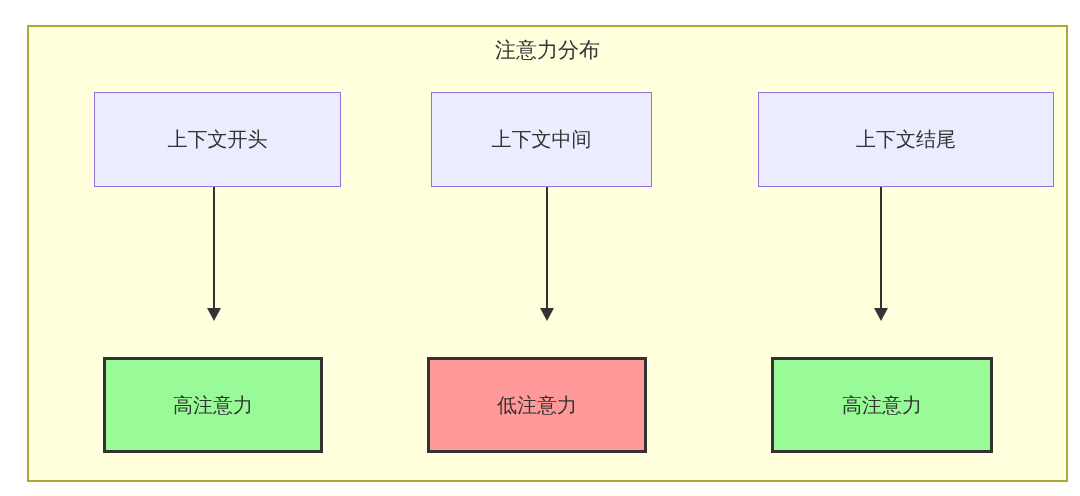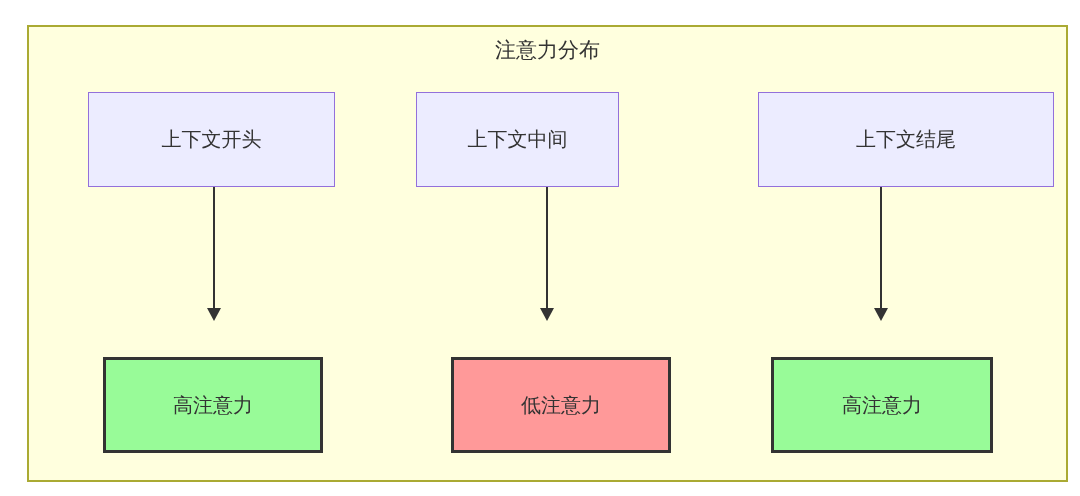--- a/index.html
+++ b/index.html
@@ -45,26 +45,26 @@
   }
   .node.target {
     border: 3px solid var(--node-border, #333333);
     height: 96px;
     top: 321px;
     margin-top: 36px;
   }
   .node.target.high { background: var(--high-fill, #98fb98); }
   .node.target.low  { background: var(--low-fill, #ff9999); }
 
-  .src-1 { left: 88px;  width: 247px; }
-  .src-2 { left: 416px; width: 203px; }
+  .src-1 { left: 94px;  width: 247px; }
+  .src-2 { left: 431px; width: 221px; }
   .src-3 { left: 758px; width: 296px; }
 
   .tgt-1 { left: 103px; width: 220px; }
-  .tgt-2 { left: 451px; width: 220px; }
+  .tgt-2 { left: 427px; width: 220px; }
   .tgt-3 { left: 771px; width: 222px; }
 
   .arrow {
     position: absolute;
     top: 187px;
     width: 14px;
     height: 134px;
   }
   .arrow .shaft {
     position: absolute;

